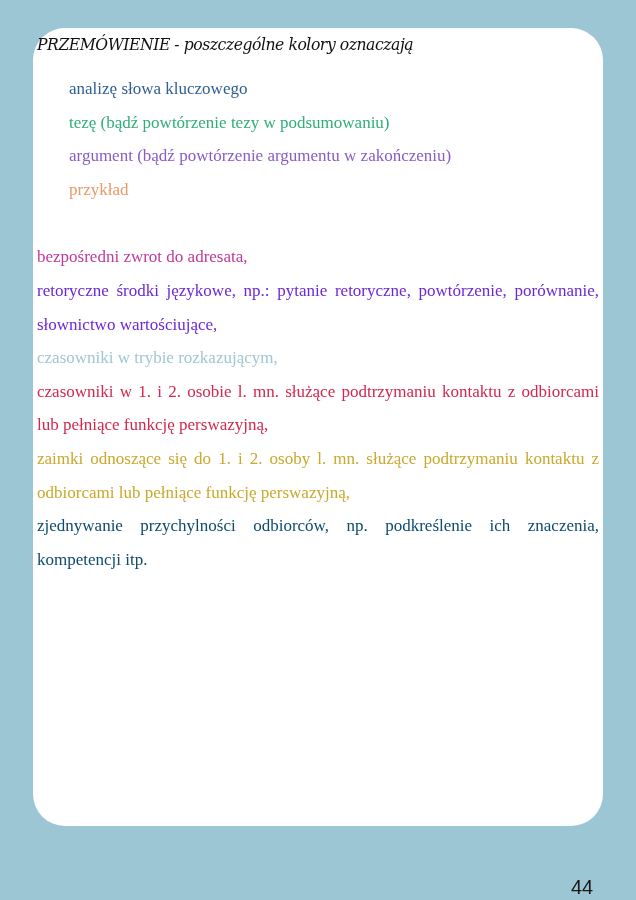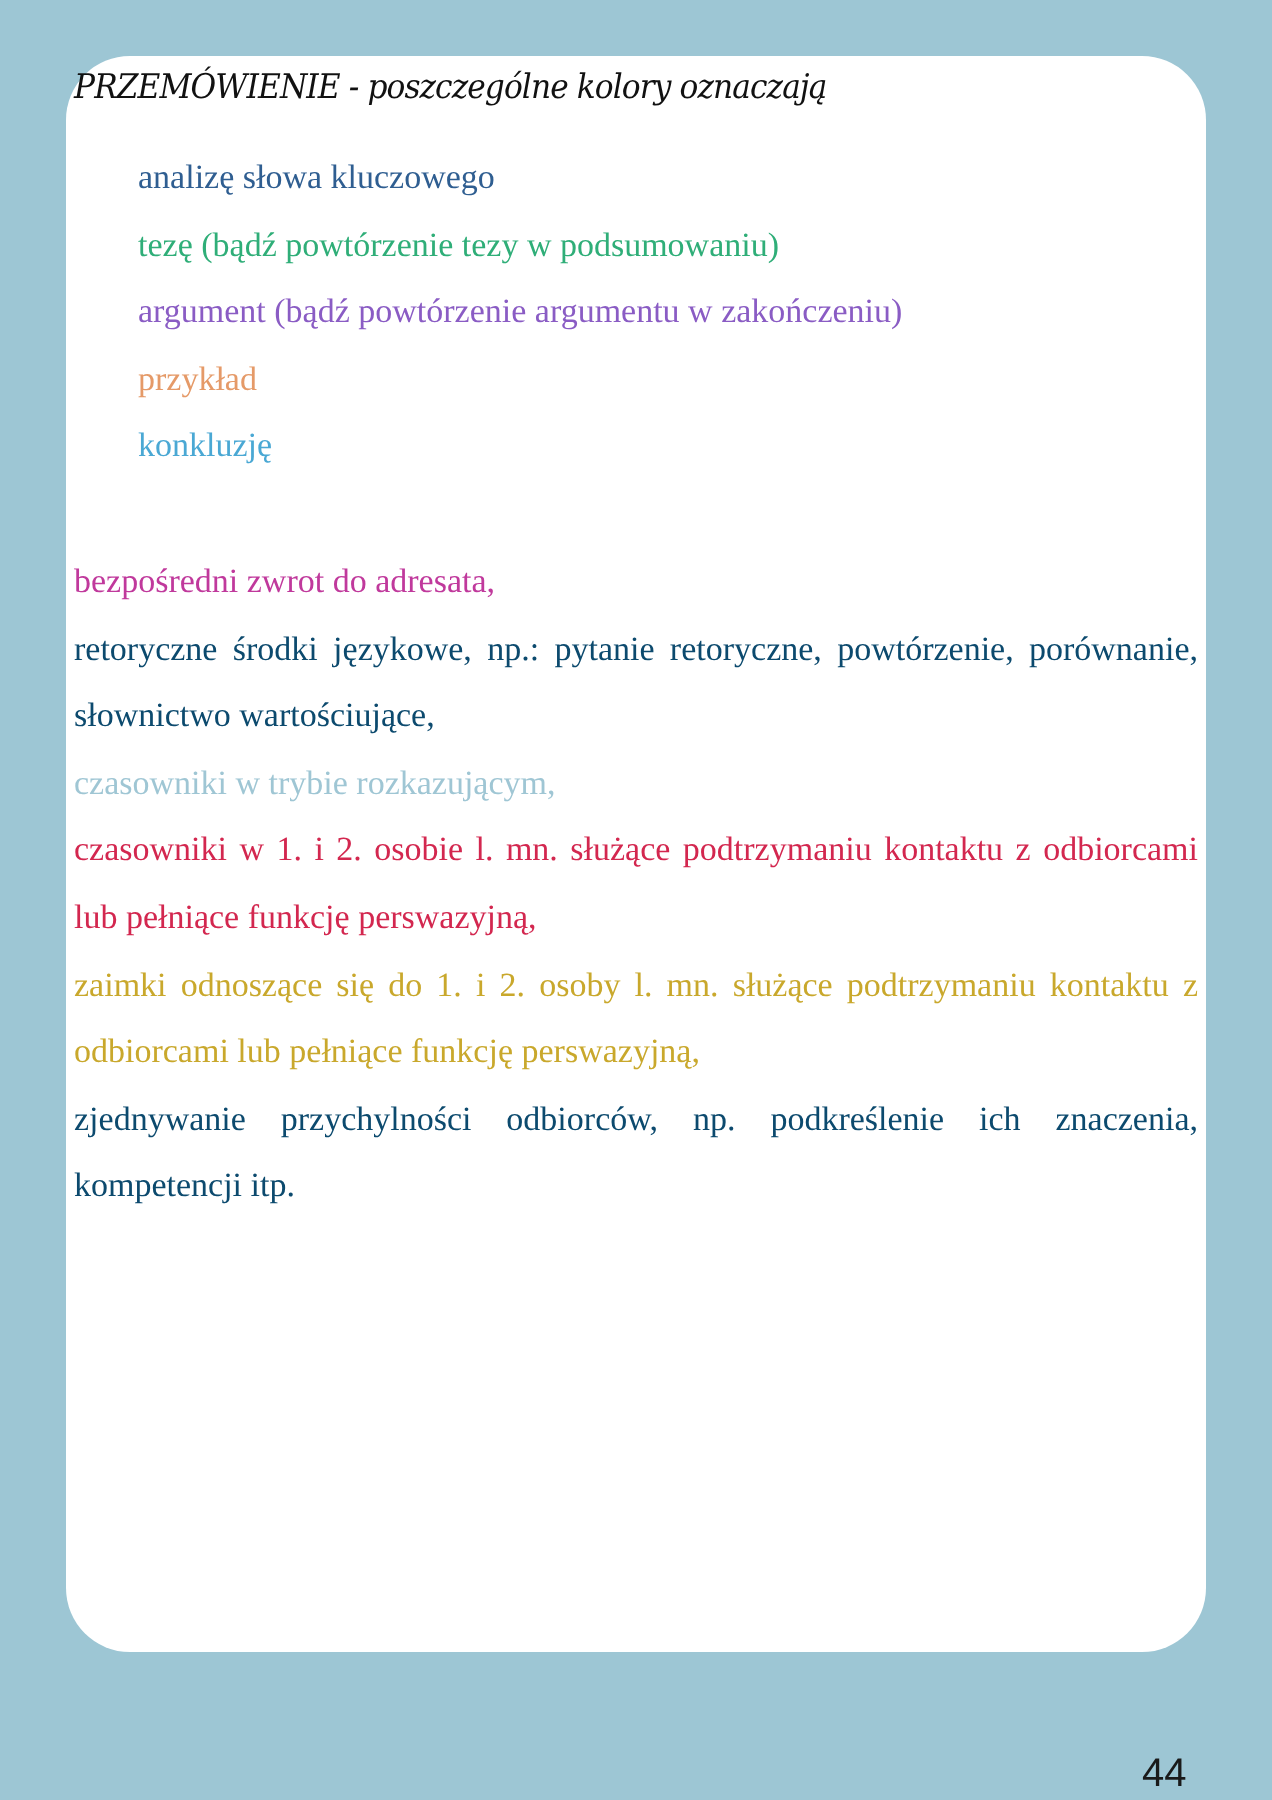--- a/index.html
+++ b/index.html
@@ -61,25 +61,24 @@
 
 <div class="card"></div>
 
 <div class="title">PRZEMÓWIENIE - poszczególne kolory oznaczają</div>
 
 <div class="content">
   <div class="line" style="color:#2f5e91">analizę słowa kluczowego</div>
   <div class="line" style="color:#2fae78">tezę (bądź powtórzenie tezy w podsumowaniu)</div>
   <div class="line" style="color:#8a5cc4">argument (bądź powtórzenie argumentu w zakończeniu)</div>
   <div class="line" style="color:#e59a68">przykład</div>
-  <div class="line" style="color:#4aa8d4">konkluzję</div>
 
   <div class="gap"></div>
 
   <div class="para" style="color:#c0399c">bezpośredni zwrot do adresata,</div>
-  <div class="para" style="color:#0c4a6e">retoryczne środki językowe, np.: pytanie retoryczne, powtórzenie, porównanie, słownictwo wartościujące,</div>
+  <div class="para" style="color:#6d28d9">retoryczne środki językowe, np.: pytanie retoryczne, powtórzenie, porównanie, słownictwo wartościujące,</div>
   <div class="para" style="color:#9fc6d4">czasowniki w trybie rozkazującym,</div>
   <div class="para" style="color:#d3274f">czasowniki w 1. i 2. osobie l. mn. służące podtrzymaniu kontaktu z odbiorcami lub pełniące funkcję perswazyjną,</div>
   <div class="para" style="color:#c9a82c">zaimki odnoszące się do 1. i 2. osoby l. mn. służące podtrzymaniu kontaktu z odbiorcami lub pełniące funkcję perswazyjną,</div>
   <div class="para" style="color:#0c4a6e">zjednywanie przychylności odbiorców, np. podkreślenie ich znaczenia, kompetencji itp.</div>
 </div>
 
 <div class="page-number">44</div>
 
 </body></html>

